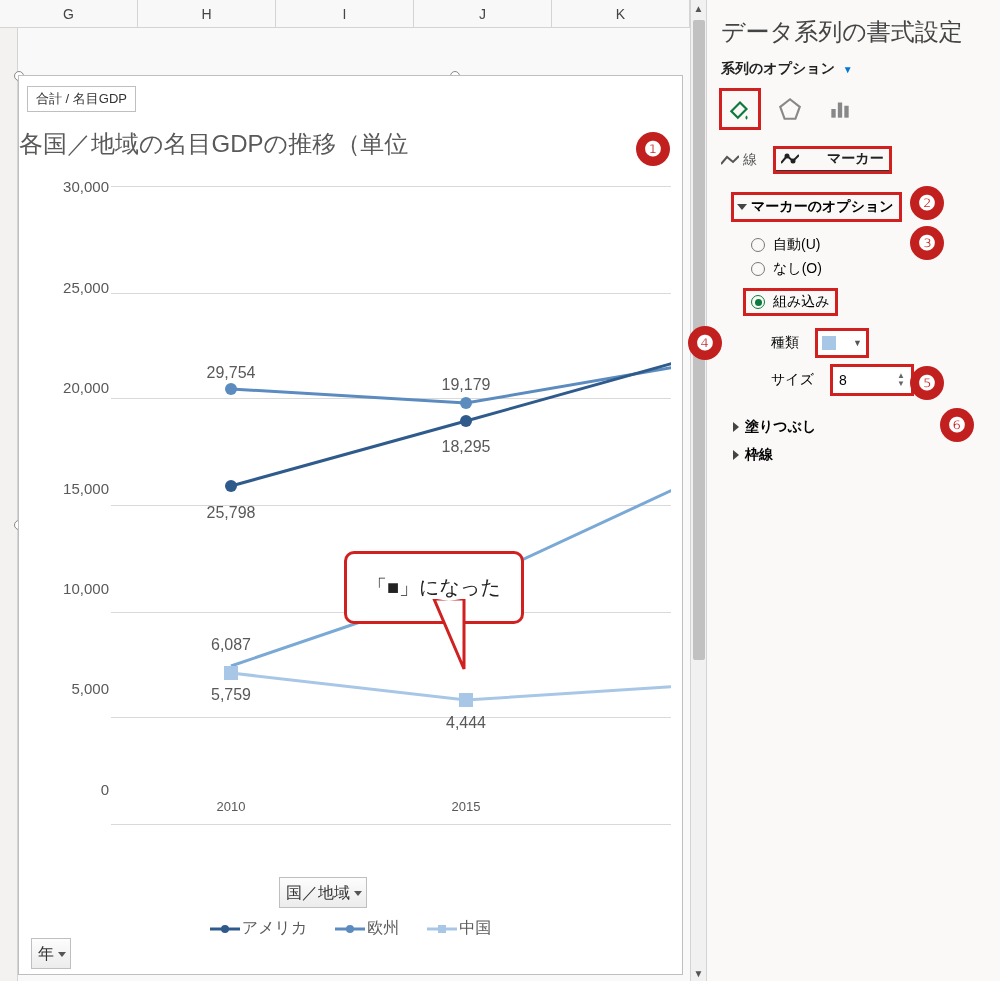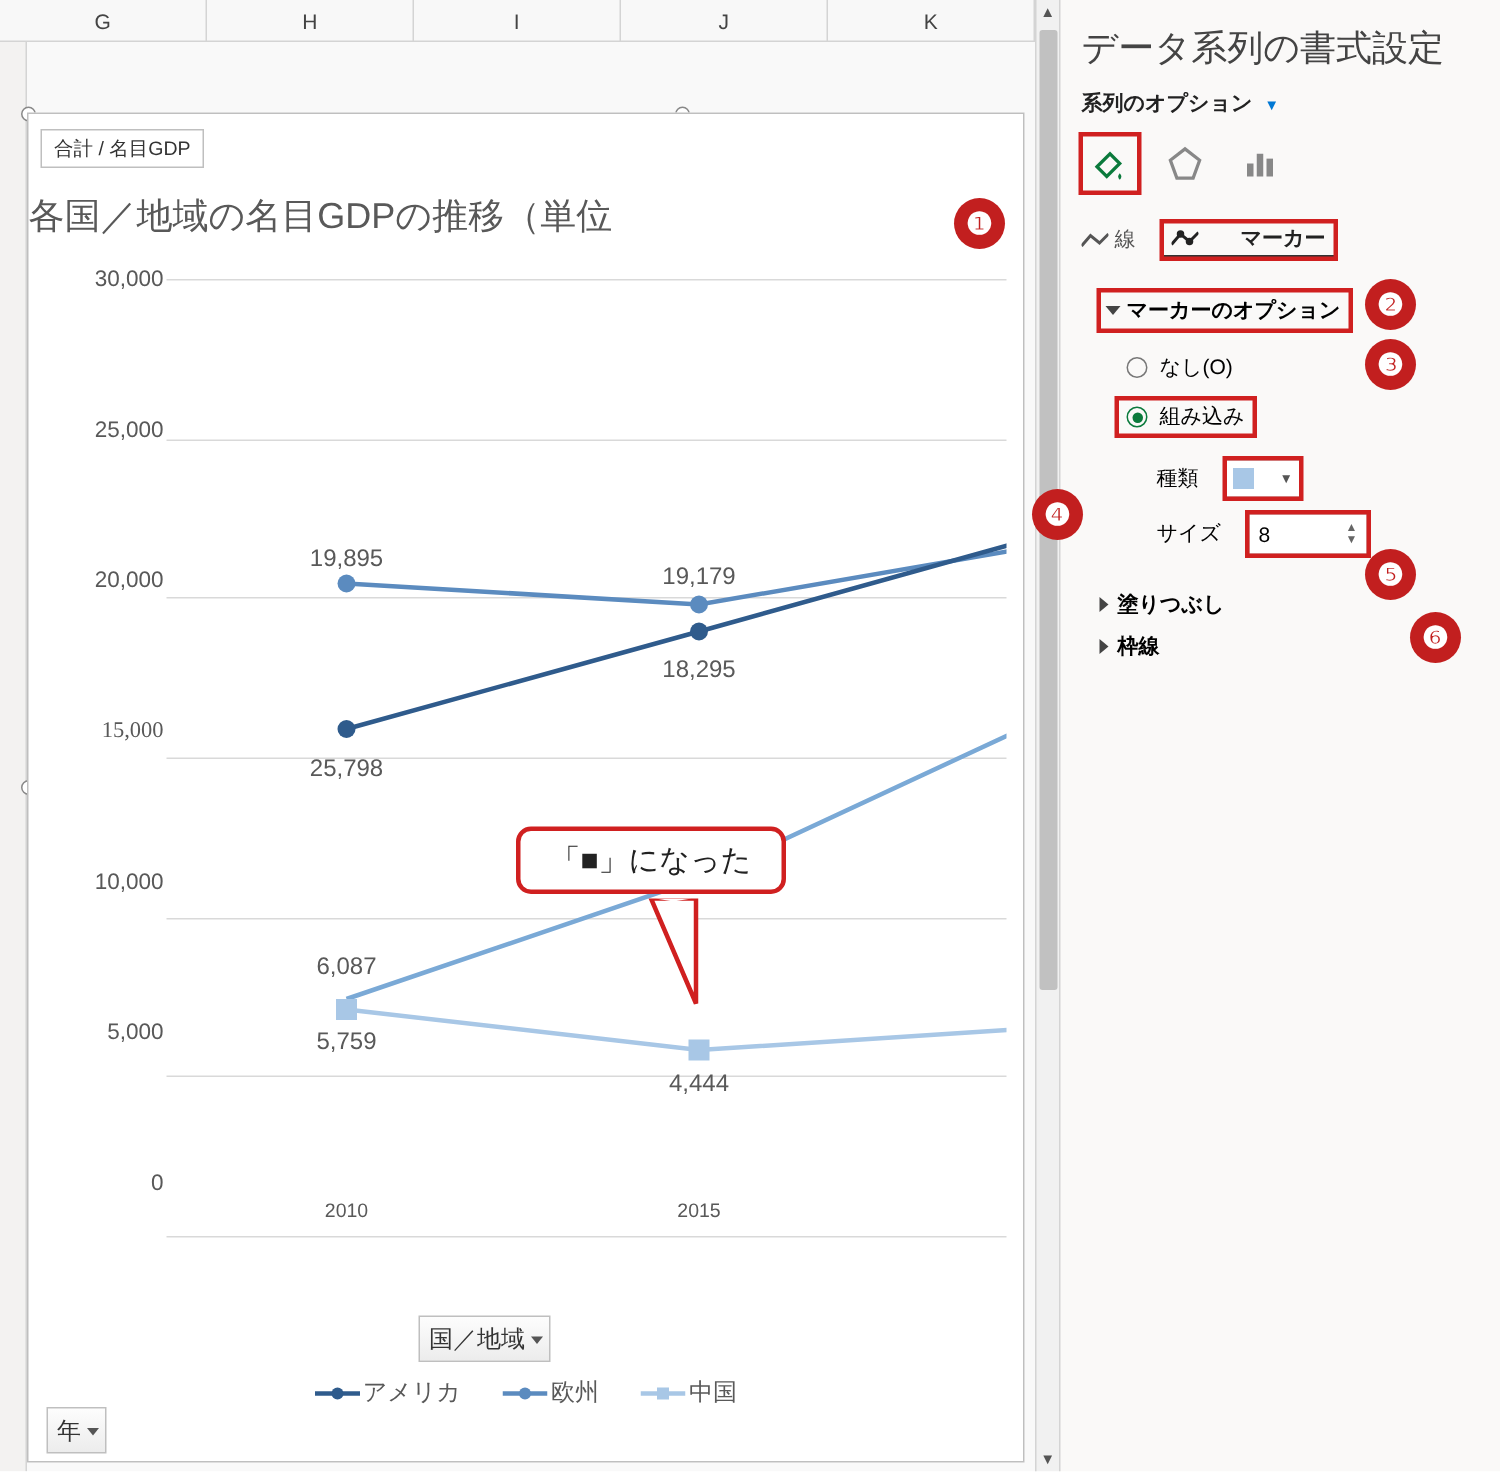--- a/index.html
+++ b/index.html
@@ -156,21 +156,21 @@
   .callout {
     position: absolute;
     left: 325px;
     top: 475px;
     z-index: 10;
   }
   .callout-box {
     background: #fff;
     border: 3px solid #d02020;
     border-radius: 10px;
-    padding: 6px 20px;
+    padding: 20px 20px;
     font-size: 20px;
     color: #222;
     white-space: nowrap;
   }
   .callout-tail {
     position: absolute;
     left: 75px;
     top: 48px;
   }
 
@@ -367,21 +367,21 @@
     <div class="mini-label" style="left:8px; top:10px;">合計 / 名目GDP</div>
 
     <div class="chart-title">各国／地域の名目GDPの推移（単位</div>
 
     <div class="plot">
 
       <div class="y-axis">
         <div class="y-tick" style="top:100%;">0</div>
         <div class="y-tick" style="top:83.3%;">5,000</div>
         <div class="y-tick" style="top:66.7%;">10,000</div>
-        <div class="y-tick" style="top:50%;font-family:Liberation Serif, serif;">15,000</div>
+        <div class="y-tick" style="top:50%;">15,000</div>
         <div class="y-tick" style="top:33.3%;">20,000</div>
         <div class="y-tick" style="top:16.7%;">25,000</div>
         <div class="y-tick" style="top:0%;">30,000</div>
       </div>
       <div class="grid-line" style="top:0%;"></div>
       <div class="grid-line" style="top:16.7%;"></div>
       <div class="grid-line" style="top:33.3%;"></div>
       <div class="grid-line" style="top:50%;"></div>
       <div class="grid-line" style="top:66.7%;"></div>
       <div class="grid-line" style="top:83.3%;"></div>
@@ -400,21 +400,21 @@
         <circle cx="120" cy="300" r="6" fill="#2f5b8c"></circle>
         <circle cx="355" cy="235" r="6" fill="#2f5b8c"></circle>
 
         <polyline points="120,480 355,400 570,300" fill="none" stroke="#7aa9d6" stroke-width="3"></polyline>
 
         <polyline points="120,487 355,514 570,500" fill="none" stroke="#a8c7e6" stroke-width="3"></polyline>
         <rect x="113" y="480" width="14" height="14" fill="#a8c7e6"></rect>
         <rect x="348" y="507" width="14" height="14" fill="#a8c7e6"></rect>
       </svg>
 
-      <div class="dlabel" style="left:200px; top:178px;">19,895</div>
+      <div class="dlabel" style="left:200px; top:178px;">29,754</div>
       <div class="dlabel" style="left:435px; top:190px;">19,179</div>
       <div class="dlabel" style="left:200px; top:318px;">25,798</div>
       <div class="dlabel" style="left:435px; top:252px;">18,295</div>
       <div class="dlabel" style="left:200px; top:450px;">6,087</div>
       <div class="dlabel" style="left:200px; top:500px;">5,759</div>
       <div class="dlabel" style="left:435px; top:528px;">4,444</div>
     </div>
 
     <button class="filter-btn" style="left:260px; bottom:66px;">国／地域</button>
     <button class="filter-btn" style="left:12px; bottom:5px;">年</button>
@@ -505,20 +505,24 @@
     </div>
   </div>
 
   <div class="section-head expanded red-frame" style="padding:4px 6px; display:inline-flex; margin-left:12px;">
     <span class="caret"></span>
     <span>マーカーのオプション</span>
   </div>
 
   <div class="radio-row">
     <span class="radio-circle"></span>
+    <span>自動(U)</span>
+  </div>
+  <div class="radio-row">
+    <span class="radio-circle"></span>
     <span>なし(O)</span>
   </div>
   <div class="radio-row red-frame" style="padding:3px 6px; margin-left:24px; display:inline-flex;">
     <span class="radio-circle selected"></span>
     <span>組み込み</span>
   </div>
 
   <div class="type-row">
     <span>種類</span>
     <div class="type-select red-frame">

